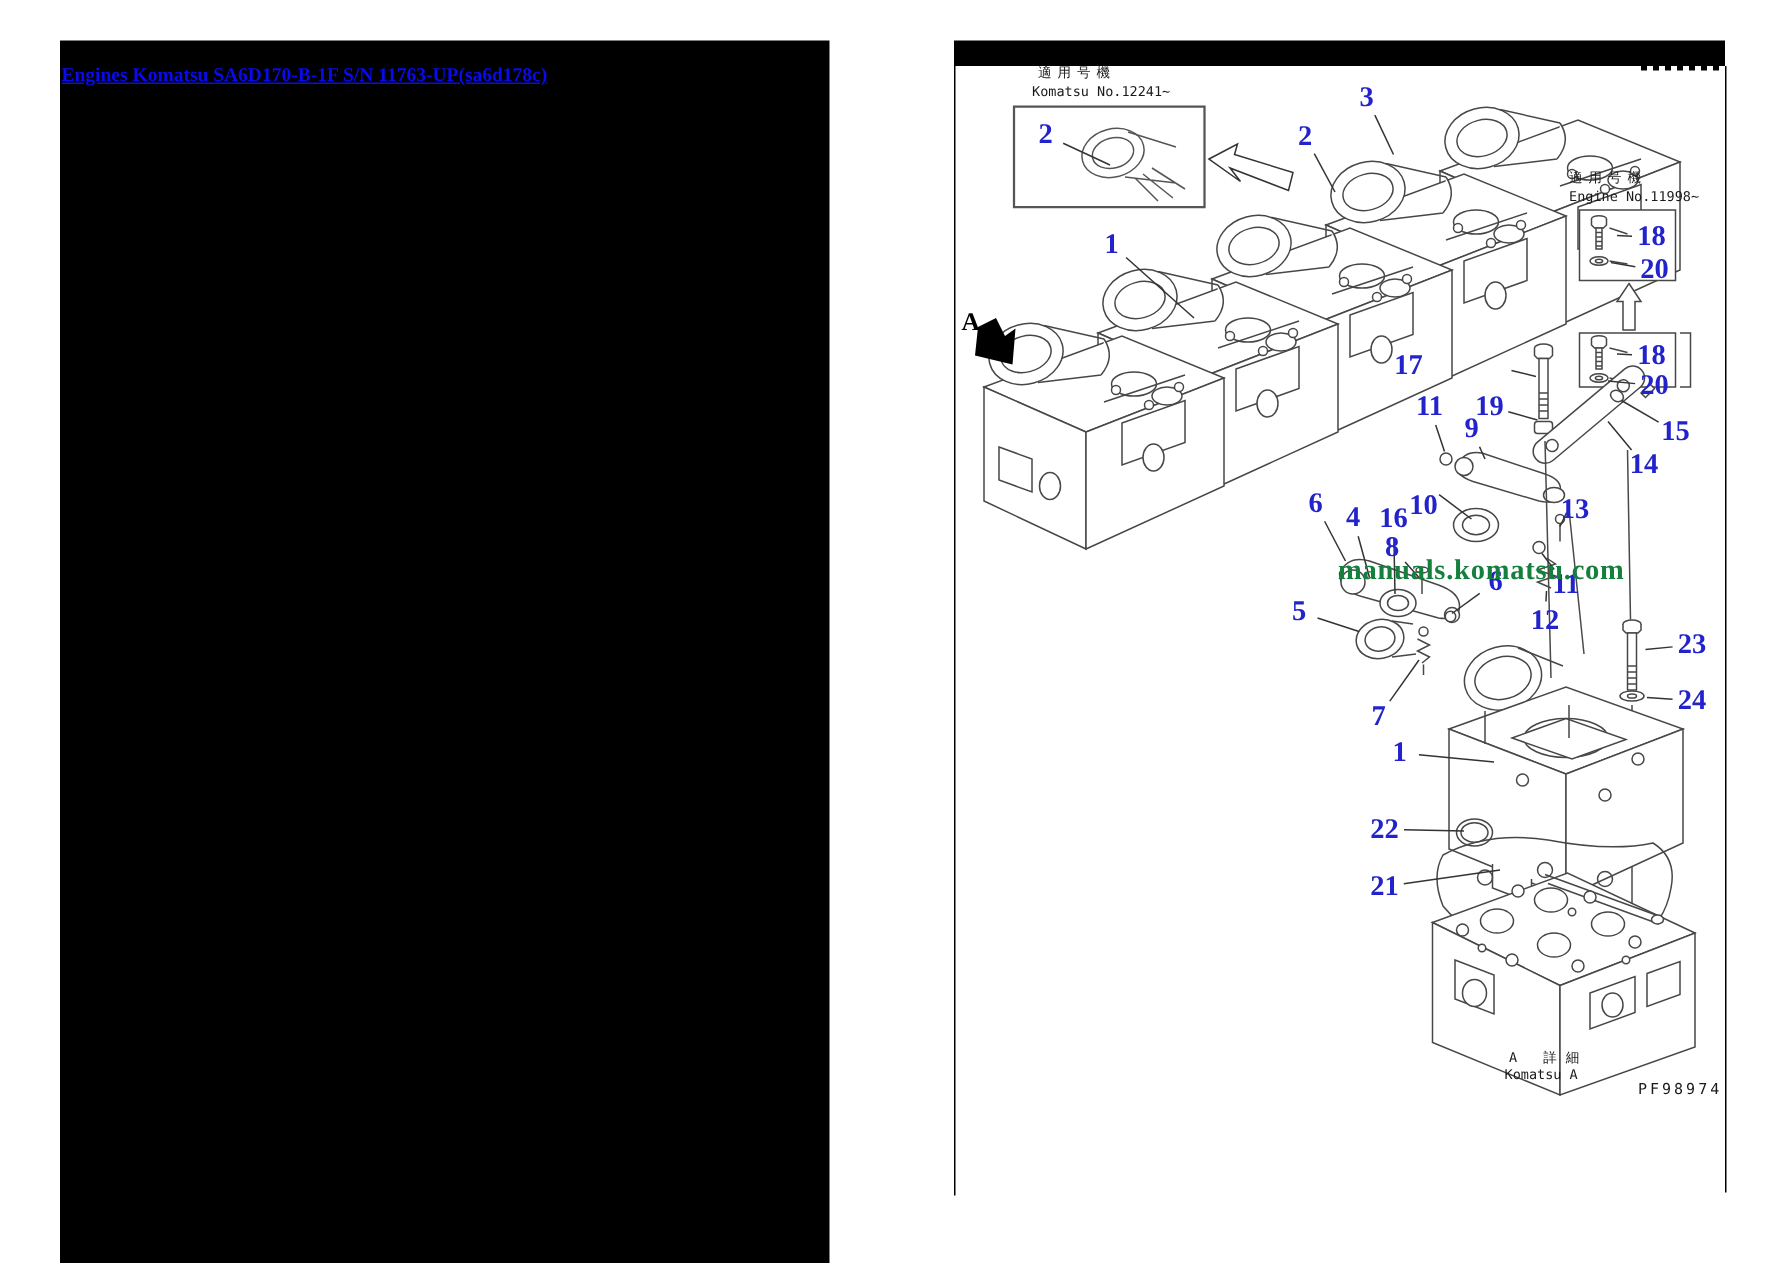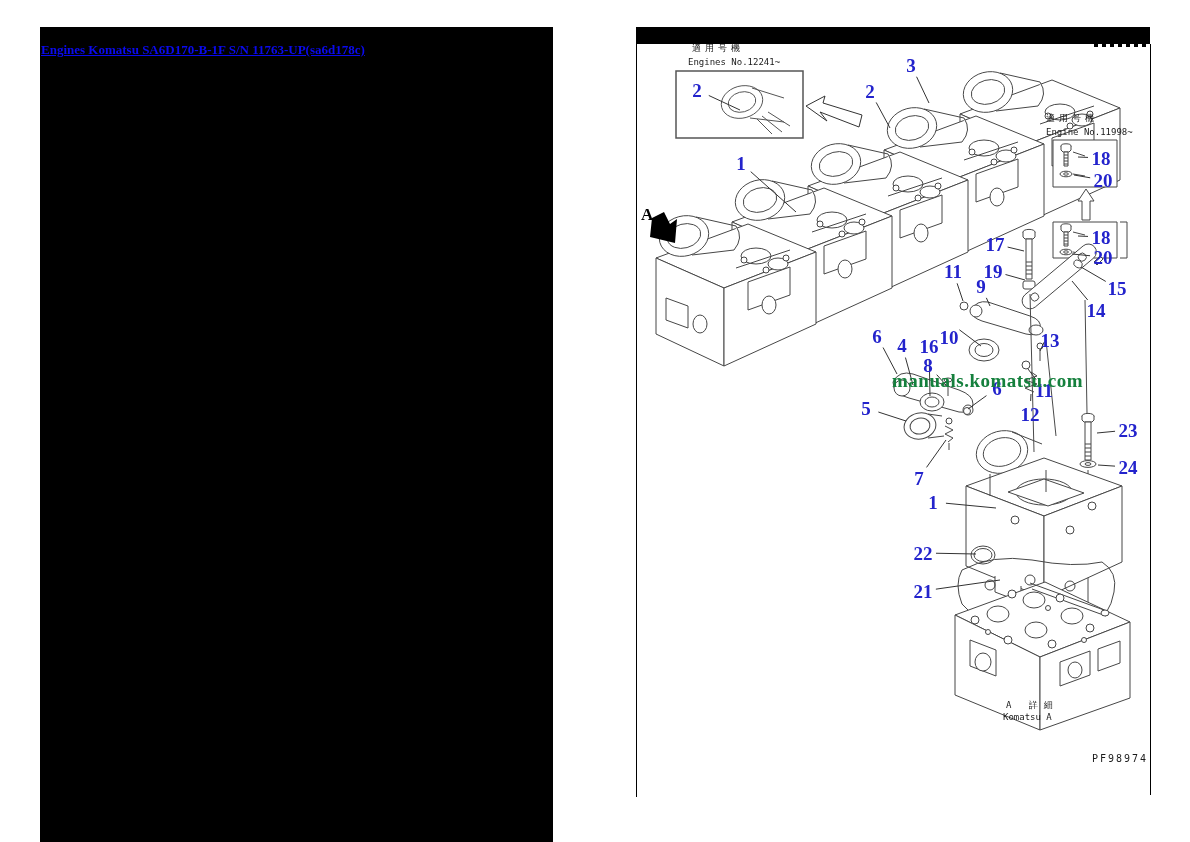--- a/index.html
+++ b/index.html
@@ -269,21 +269,21 @@
     <line x1="1115.028792947864" y1="466.13525286319094" x2="1098" y2="465"></line>
   </svg>
 
 <div id="callout-layer">
     <div class="callout" style="left: 697px; top: 90px;">2</div>
     <div class="callout" style="left: 741px; top: 163px;">1</div>
     <div class="callout" style="left: 870px; top: 91px;">2</div>
     <div class="callout" style="left: 911px; top: 65px;">3</div>
     <div class="callout" style="left: 1101px; top: 158px;">18</div>
     <div class="callout" style="left: 1103px; top: 180px;">20</div>
-    <div class="callout" style="left: 995px; top: 244px;">17</div>
+    <div class="callout" style="left: 939px; top: 244px;">17</div>
     <div class="callout" style="left: 1101px; top: 237px;">18</div>
     <div class="callout" style="left: 1103px; top: 257px;">20</div>
     <div class="callout" style="left: 953px; top: 271px;">11</div>
     <div class="callout" style="left: 993px; top: 271px;">19</div>
     <div class="callout" style="left: 1117px; top: 288px;">15</div>
     <div class="callout" style="left: 981px; top: 286px;">9</div>
     <div class="callout" style="left: 1096px; top: 310px;">14</div>
     <div class="callout" style="left: 949px; top: 322px; margin-top: 15px;">10</div>
     <div class="callout" style="left: 1050px; top: 340px;">13</div>
     <div class="callout" style="left: 877px; top: 336px;">6</div>
@@ -296,24 +296,24 @@
     <div class="callout" style="left: 1030px; top: 414px; text-align: center;">12</div>
     <div class="callout" style="left: 919px; top: 478px;">7</div>
     <div class="callout" style="left: 933px; top: 502px;">1</div>
     <div class="callout" style="left: 923px; top: 553px;">22</div>
     <div class="callout" style="left: 923px; top: 591px;">21</div>
     <div class="callout" style="left: 1128px; top: 430px;">23</div>
     <div class="callout" style="left: 1128px; top: 467px;">24</div>
   </div>
 
 <div class="tech jp" style="left:692px;top:42px;">適用号機</div>
-<div class="tech" style="left:688px;top:57px;">Engines No.12241~</div>
+<div class="tech" style="left:688px;top:57px;">Komatsu No.12241~</div>
 
 <div class="tech jp" style="left:1046px;top:112px;">適用号機</div>
 <div class="tech" style="left:1046px;top:127px;">Engine No.11998~</div>
 
 <div class="view-a" style="left:641px;top:205px;">A</div>
 
 <div class="watermark">manuals.komatsu.com</div>
 
 <div class="tech jp" style="left:1006px;top:699px;letter-spacing:6px;">A 詳細</div>
 <div class="tech" style="left:1003px;top:712px;">Komatsu A</div>
-<div class="tech code" style="left:1092px;top:721px;margin-top:32px;">PF98974</div>
+<div class="tech code" style="left:1092px;top:721px;">PF98974</div>
 
 </body></html>

